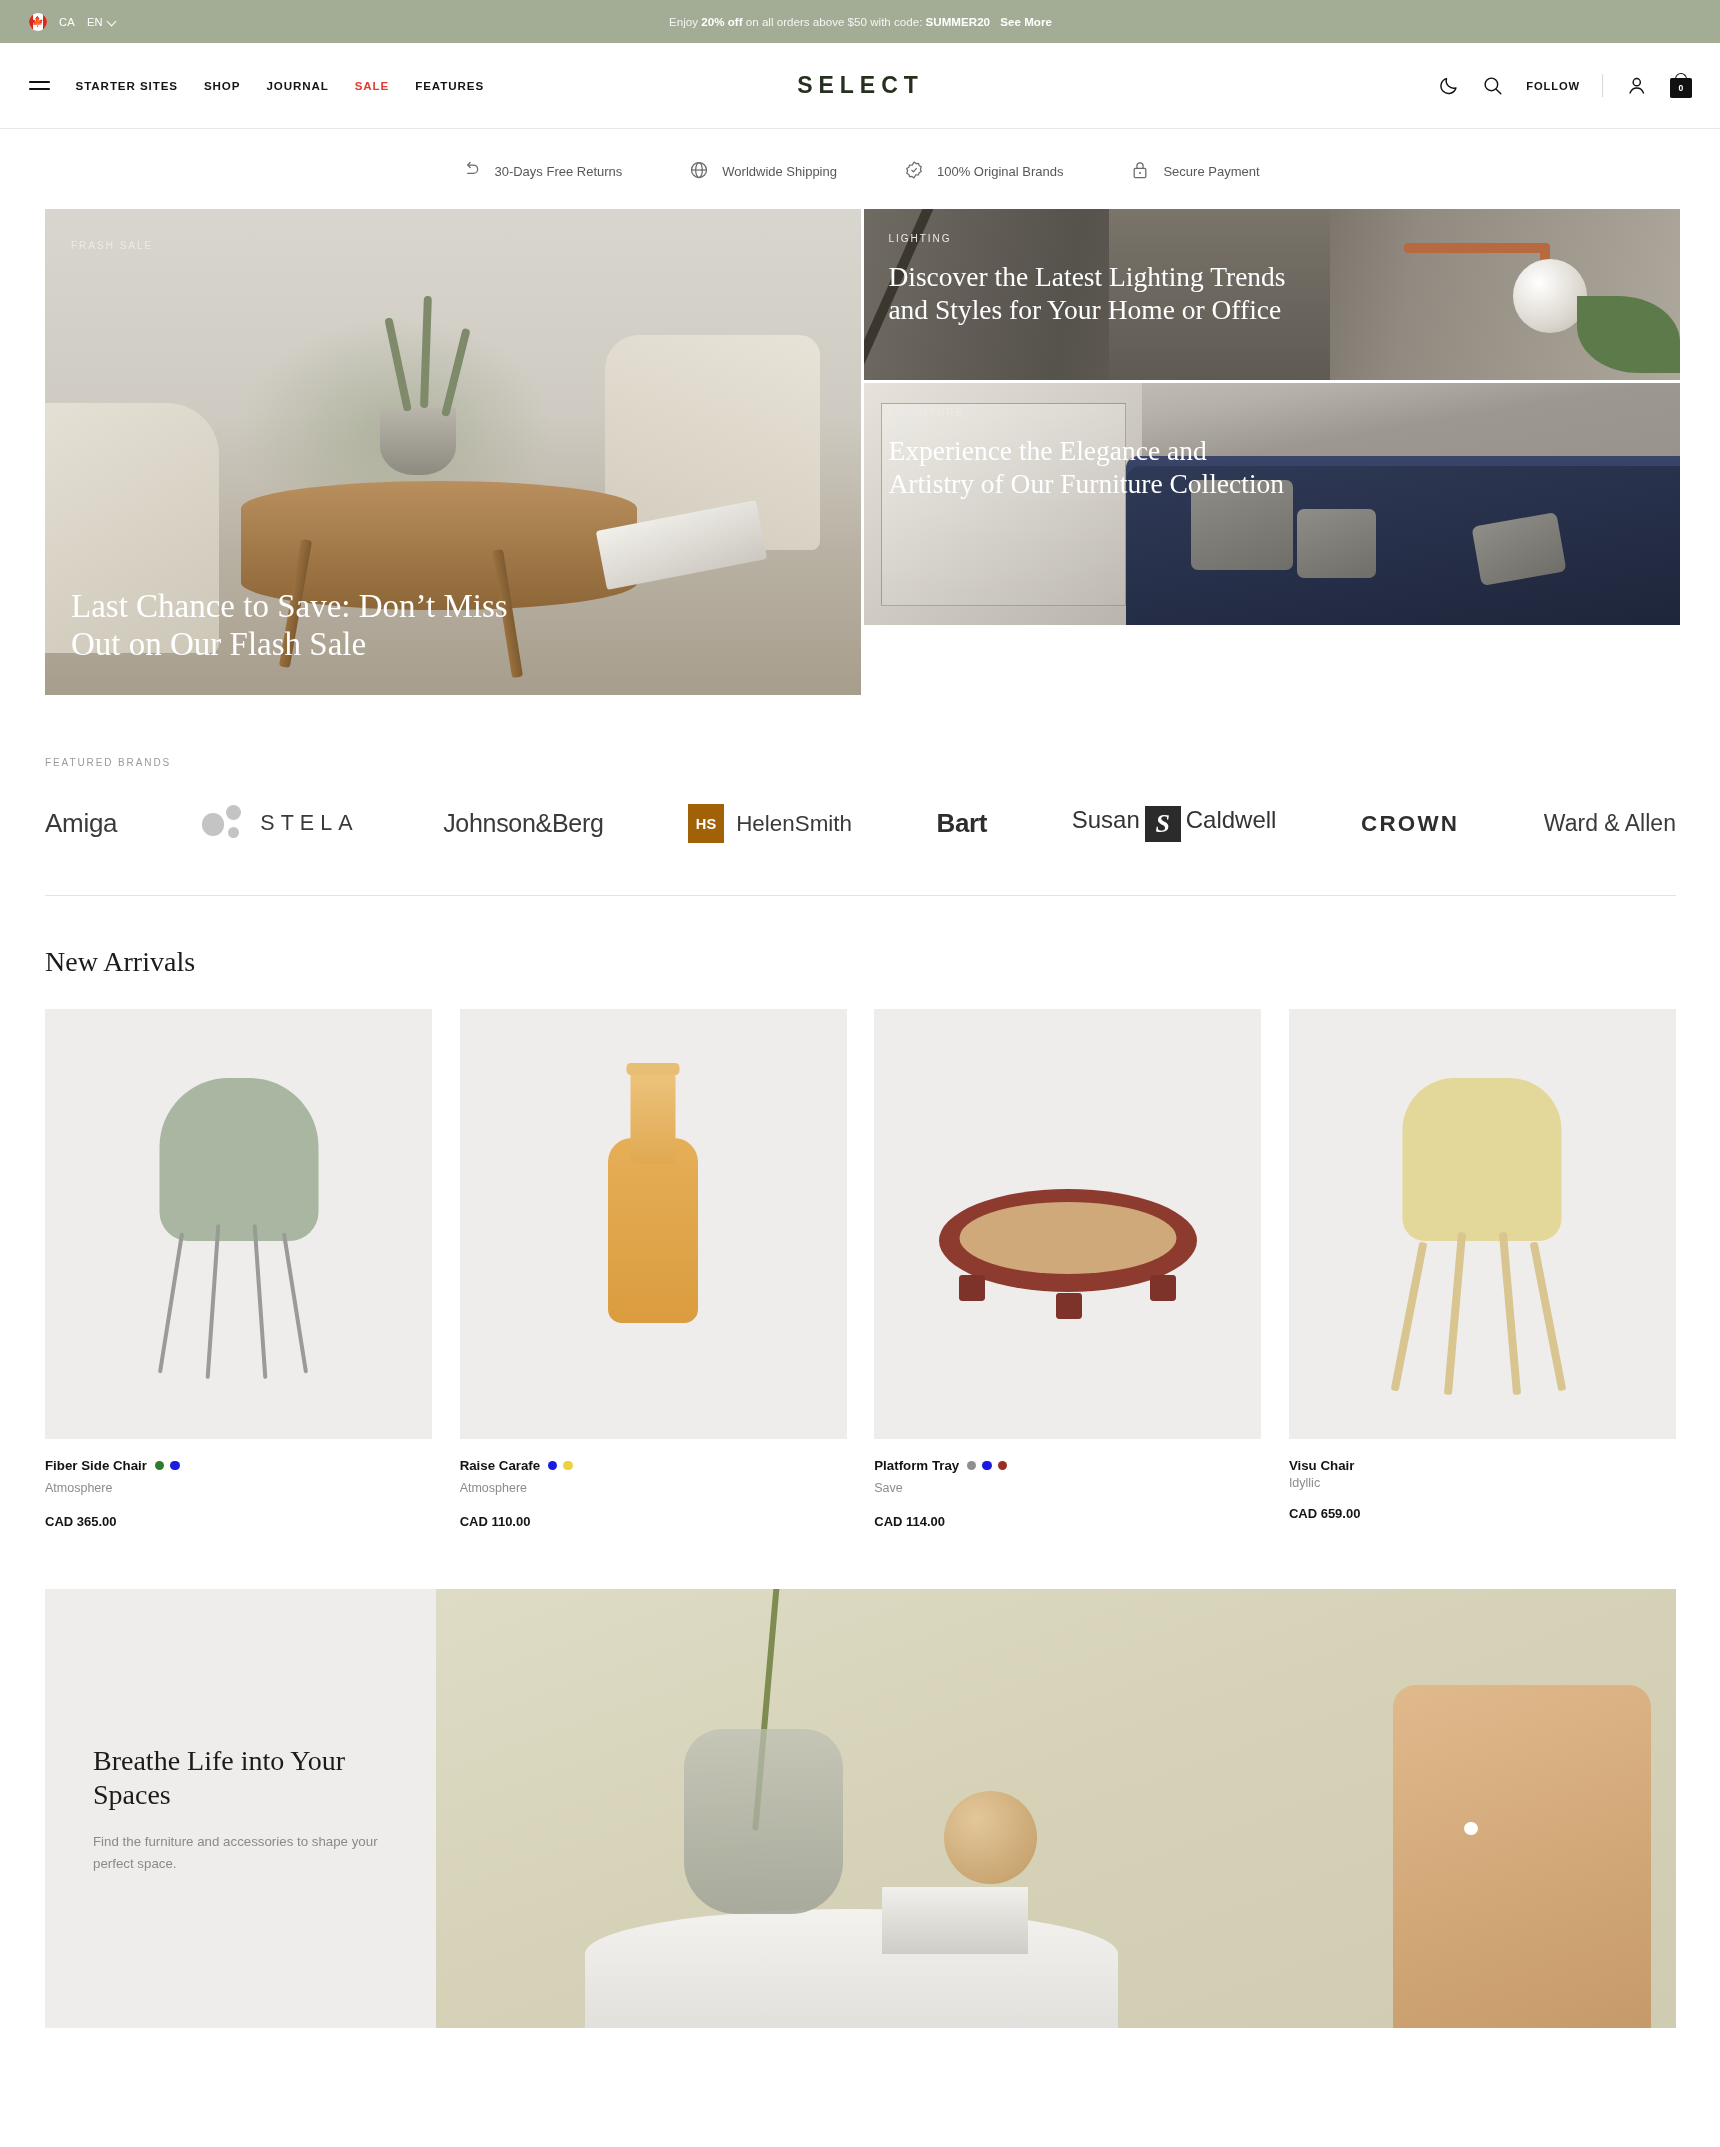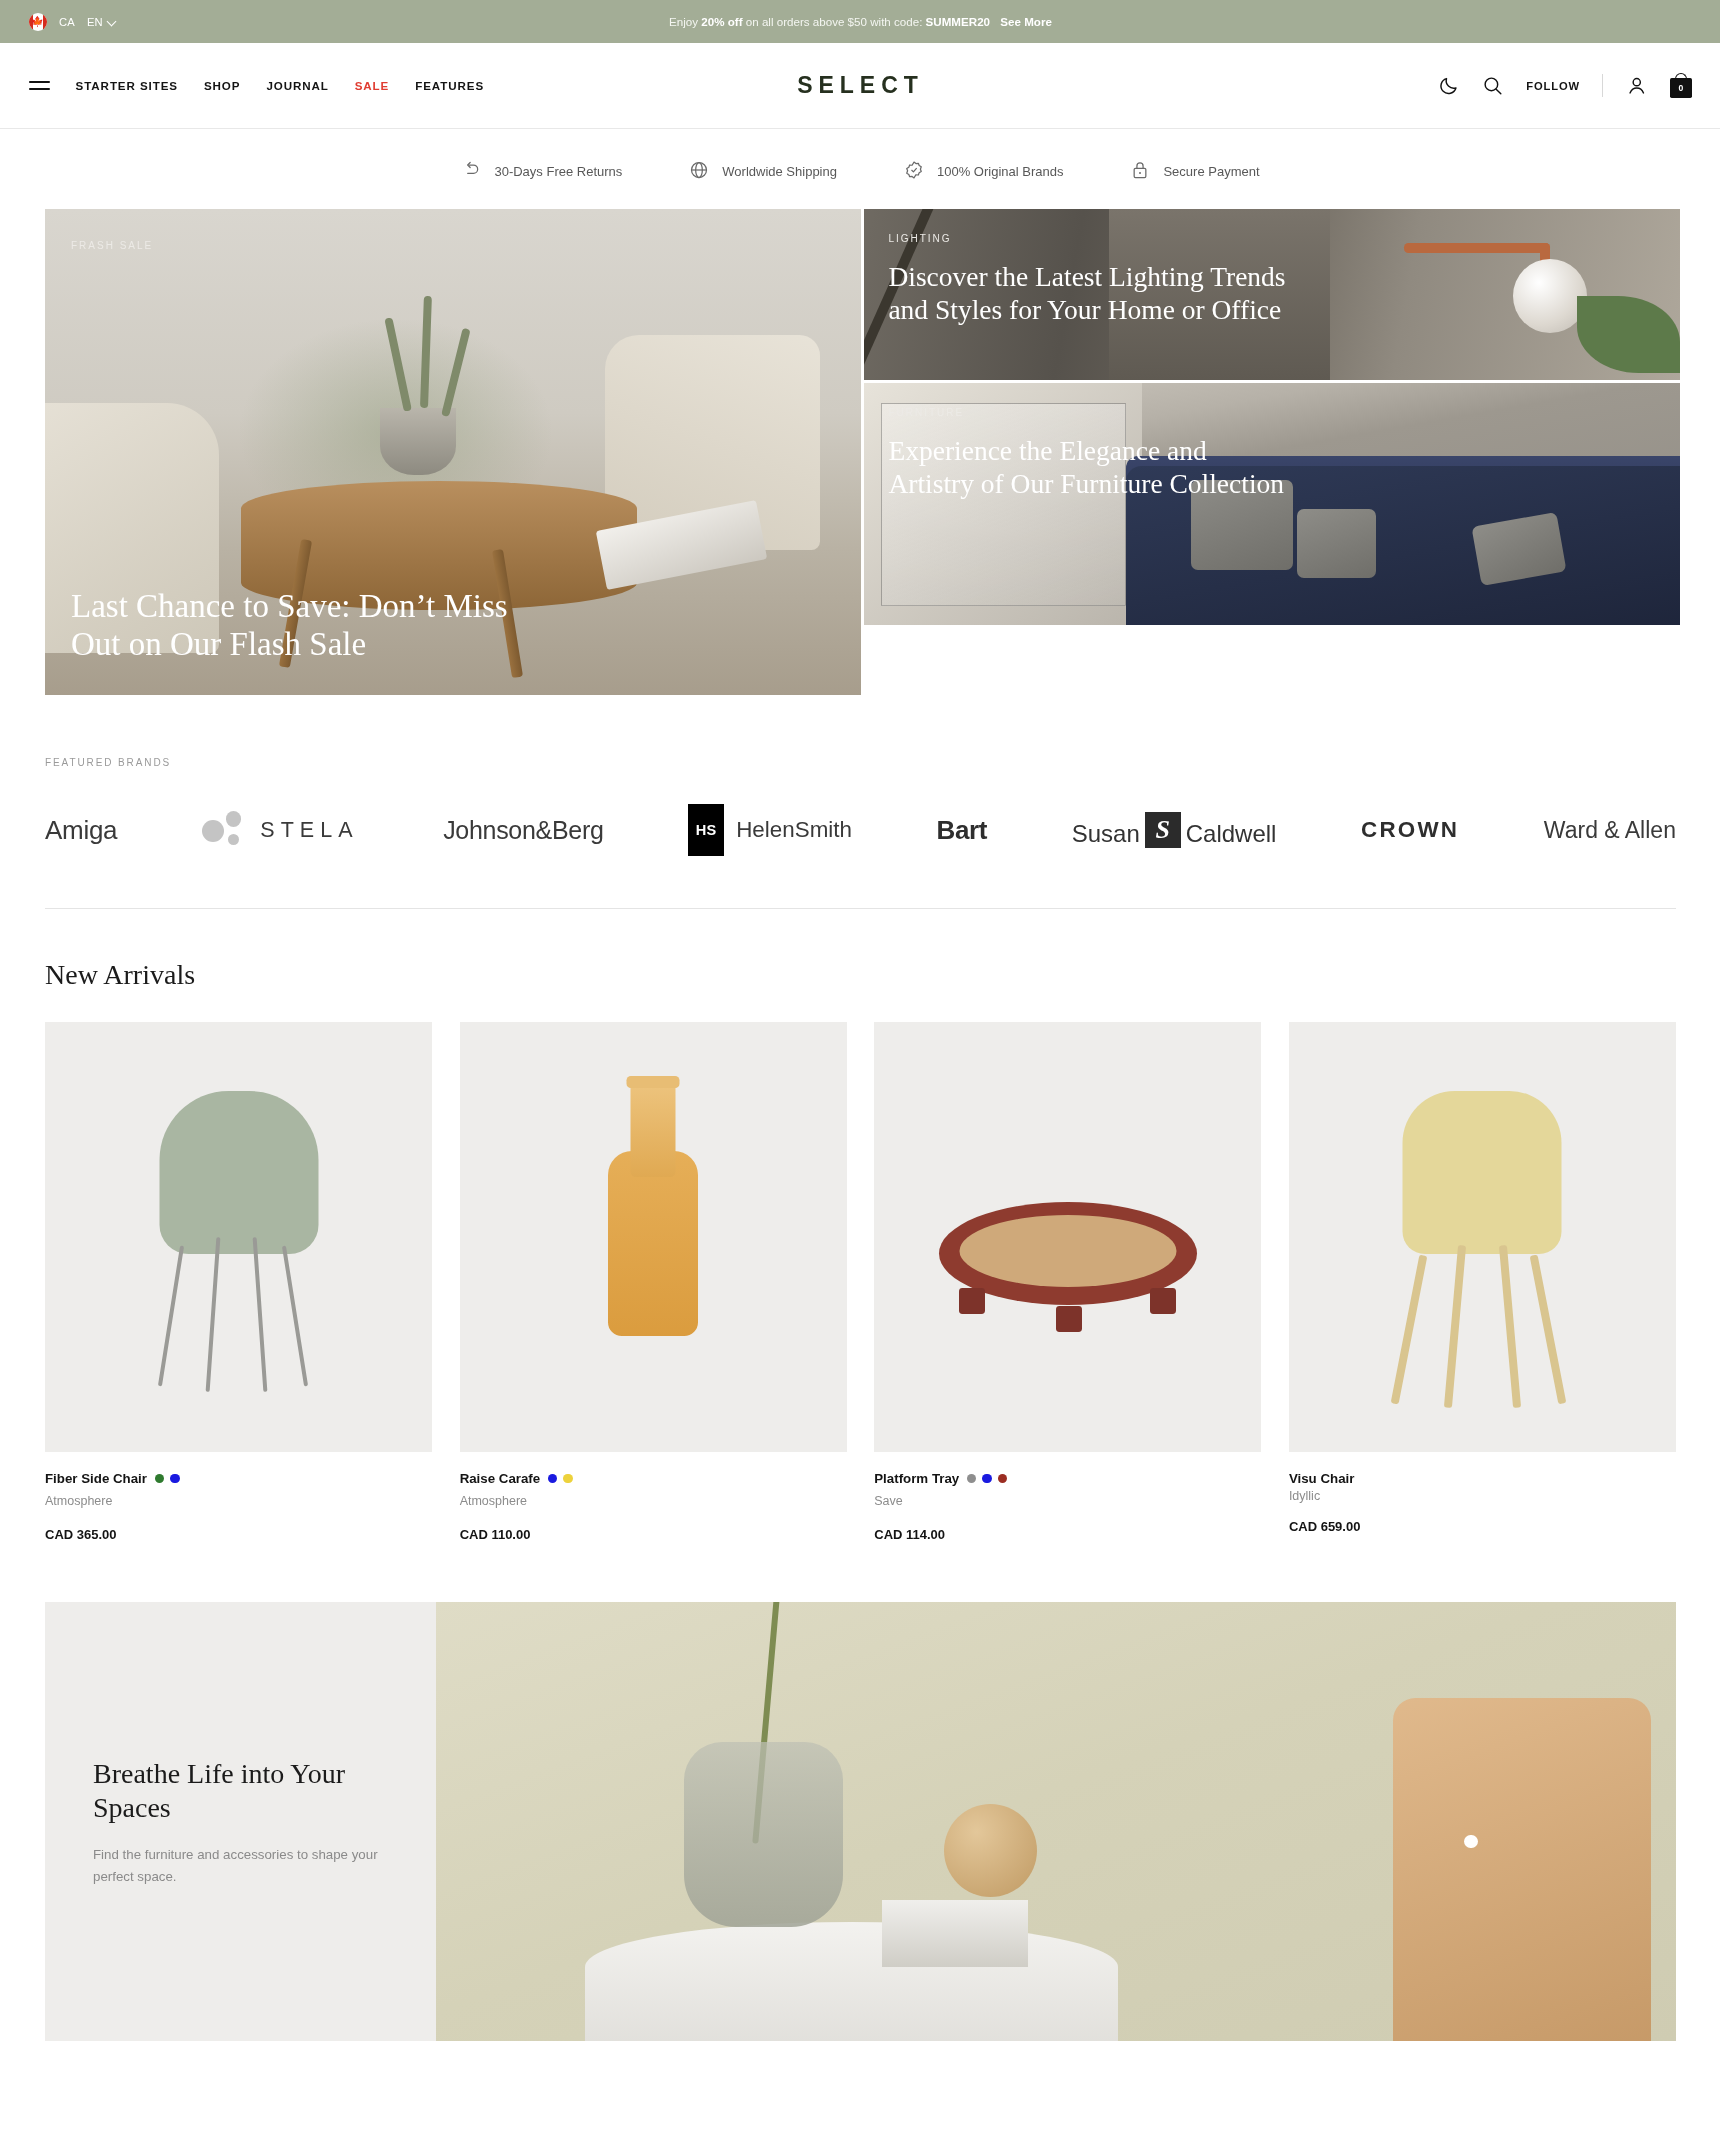--- a/index.html
+++ b/index.html
@@ -240,27 +240,27 @@
   .b-stela .dots i {
     position:absolute; border-radius:50%; background:#c4c4c4; display:block;
   }
   .b-stela .d1 { width:22.4px; height:22.4px; left:0; top:6.9px; }
   .b-stela .d2 { width:15.5px; height:15.5px; left:24px; top:-1.7px; }
   .b-stela .d3 { width:11.2px; height:11.2px; left:26px; top:20.6px; }
   .b-stela span { font-size:21.5px; letter-spacing:6px; color:#3a3a3a; font-weight:500; }
   .b-jb { font-size:25px; font-weight:400; color:#3a3a3a; letter-spacing:-0.3px; }
   .b-hs { display:flex; align-items:center; gap:12px; }
   .b-hs .tile {
-    width:36px; height:52px; background:#000000; color:#fff;
+    width:36px; height:39px; background:#a16207; color:#fff;
     display:flex; align-items:center; justify-content:center;
     font-size:14.6px; font-weight:700; letter-spacing:0.4px;
   }
   .b-hs span { font-size:22.4px; color:#3a3a3a; }
   .b-bart { font-size:26px; font-weight:700; color:#2e2e2e; letter-spacing:-0.4px; }
-  .b-susan { display:flex; align-items:flex-end; gap:5px; font-size:24px; color:#333; }
+  .b-susan { display:flex; align-items:flex-start; gap:5px; font-size:24px; color:#333; }
   .b-susan .mark {
     width:36px; height:36px; background:#2b2b2b; color:#fff;
     display:flex; align-items:center; justify-content:center;
     font-size:26px; font-weight:700; font-style:italic;
     font-family:"Liberation Serif", serif;
   }
   .b-crown { font-size:22.4px; font-weight:700; letter-spacing:2.2px; color:#2e2e2e; }
   .b-ward { font-size:23px; color:#3a3a3a; }
 
   .divider { height:0.9px; background:#e4e4e4; margin:0 45px; }

